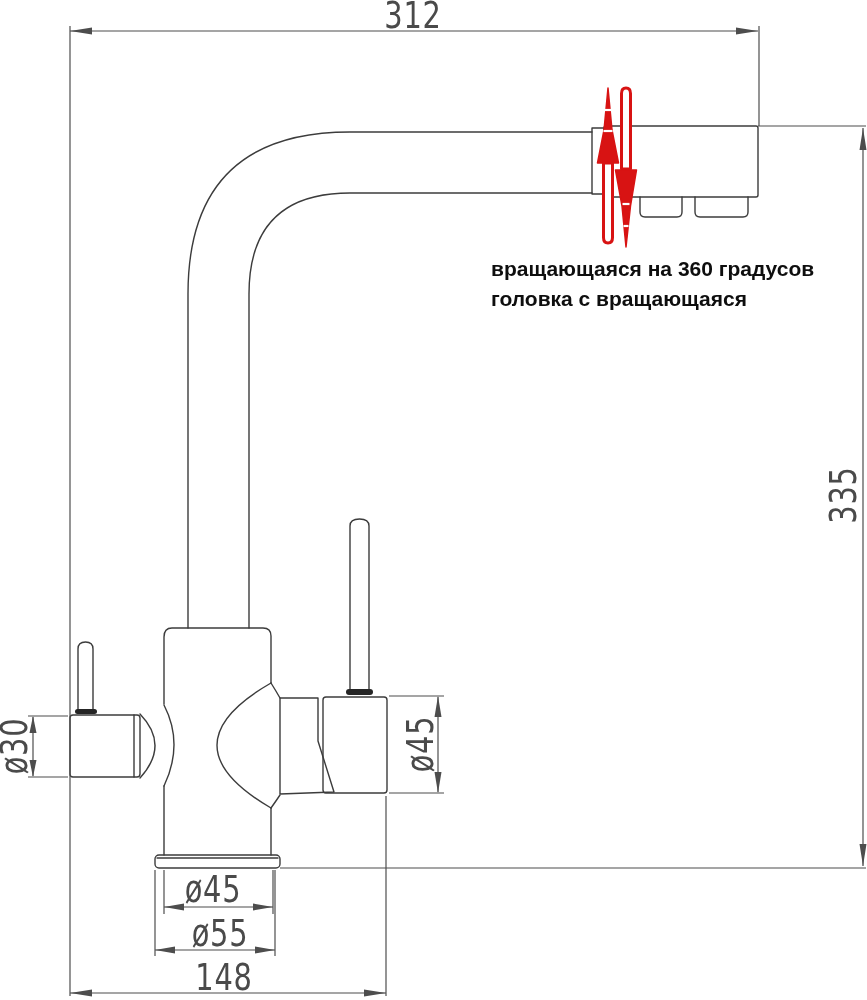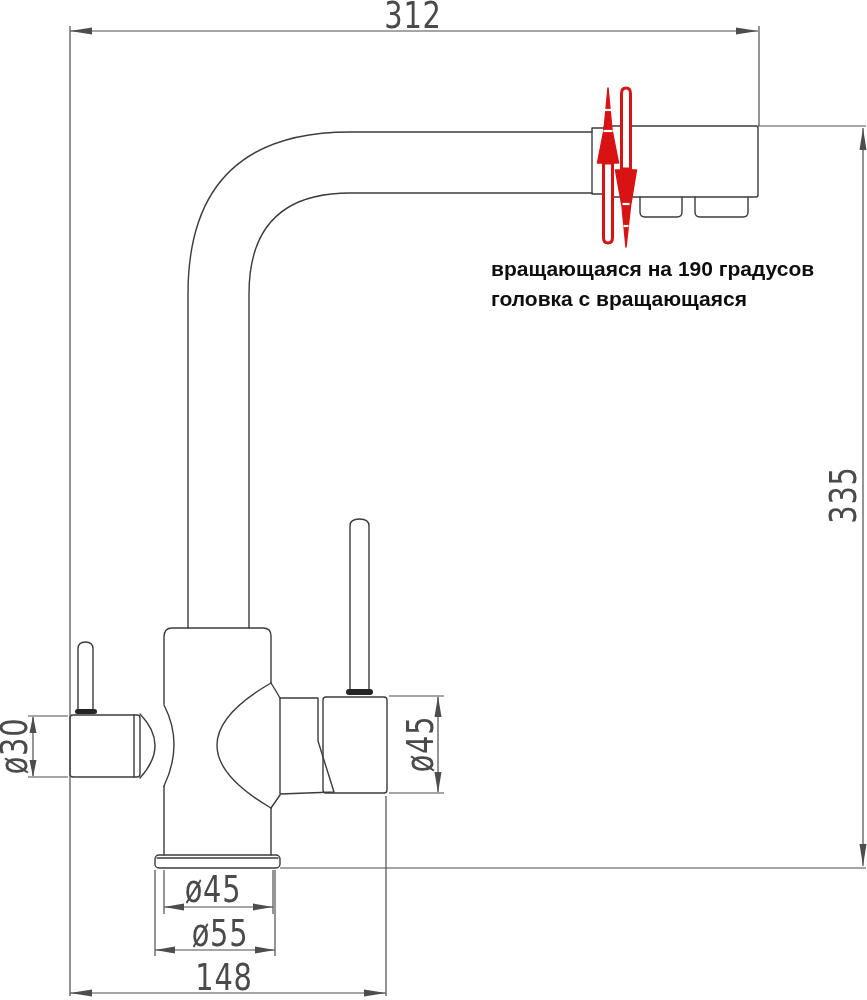--- a/index.html
+++ b/index.html
@@ -151,17 +151,17 @@
 
   <div class="dim-label rot" style="left:420px; top:744px;">ø45</div>
 
   <div class="dim-label" style="left:213px; top:889px;">ø45</div>
 
   <div class="dim-label" style="left:220px; top:933px;">ø55</div>
 
   <div class="dim-label" style="left:224px; top:977px;">148</div>
 
   <div class="note">
-    <div>вращающаяся на 190 градусов</div>
+    <div>вращающаяся на 360 градусов</div>
     <div>головка с вращающаяся</div>
   </div>
 
 </div>
 
 </body></html>

